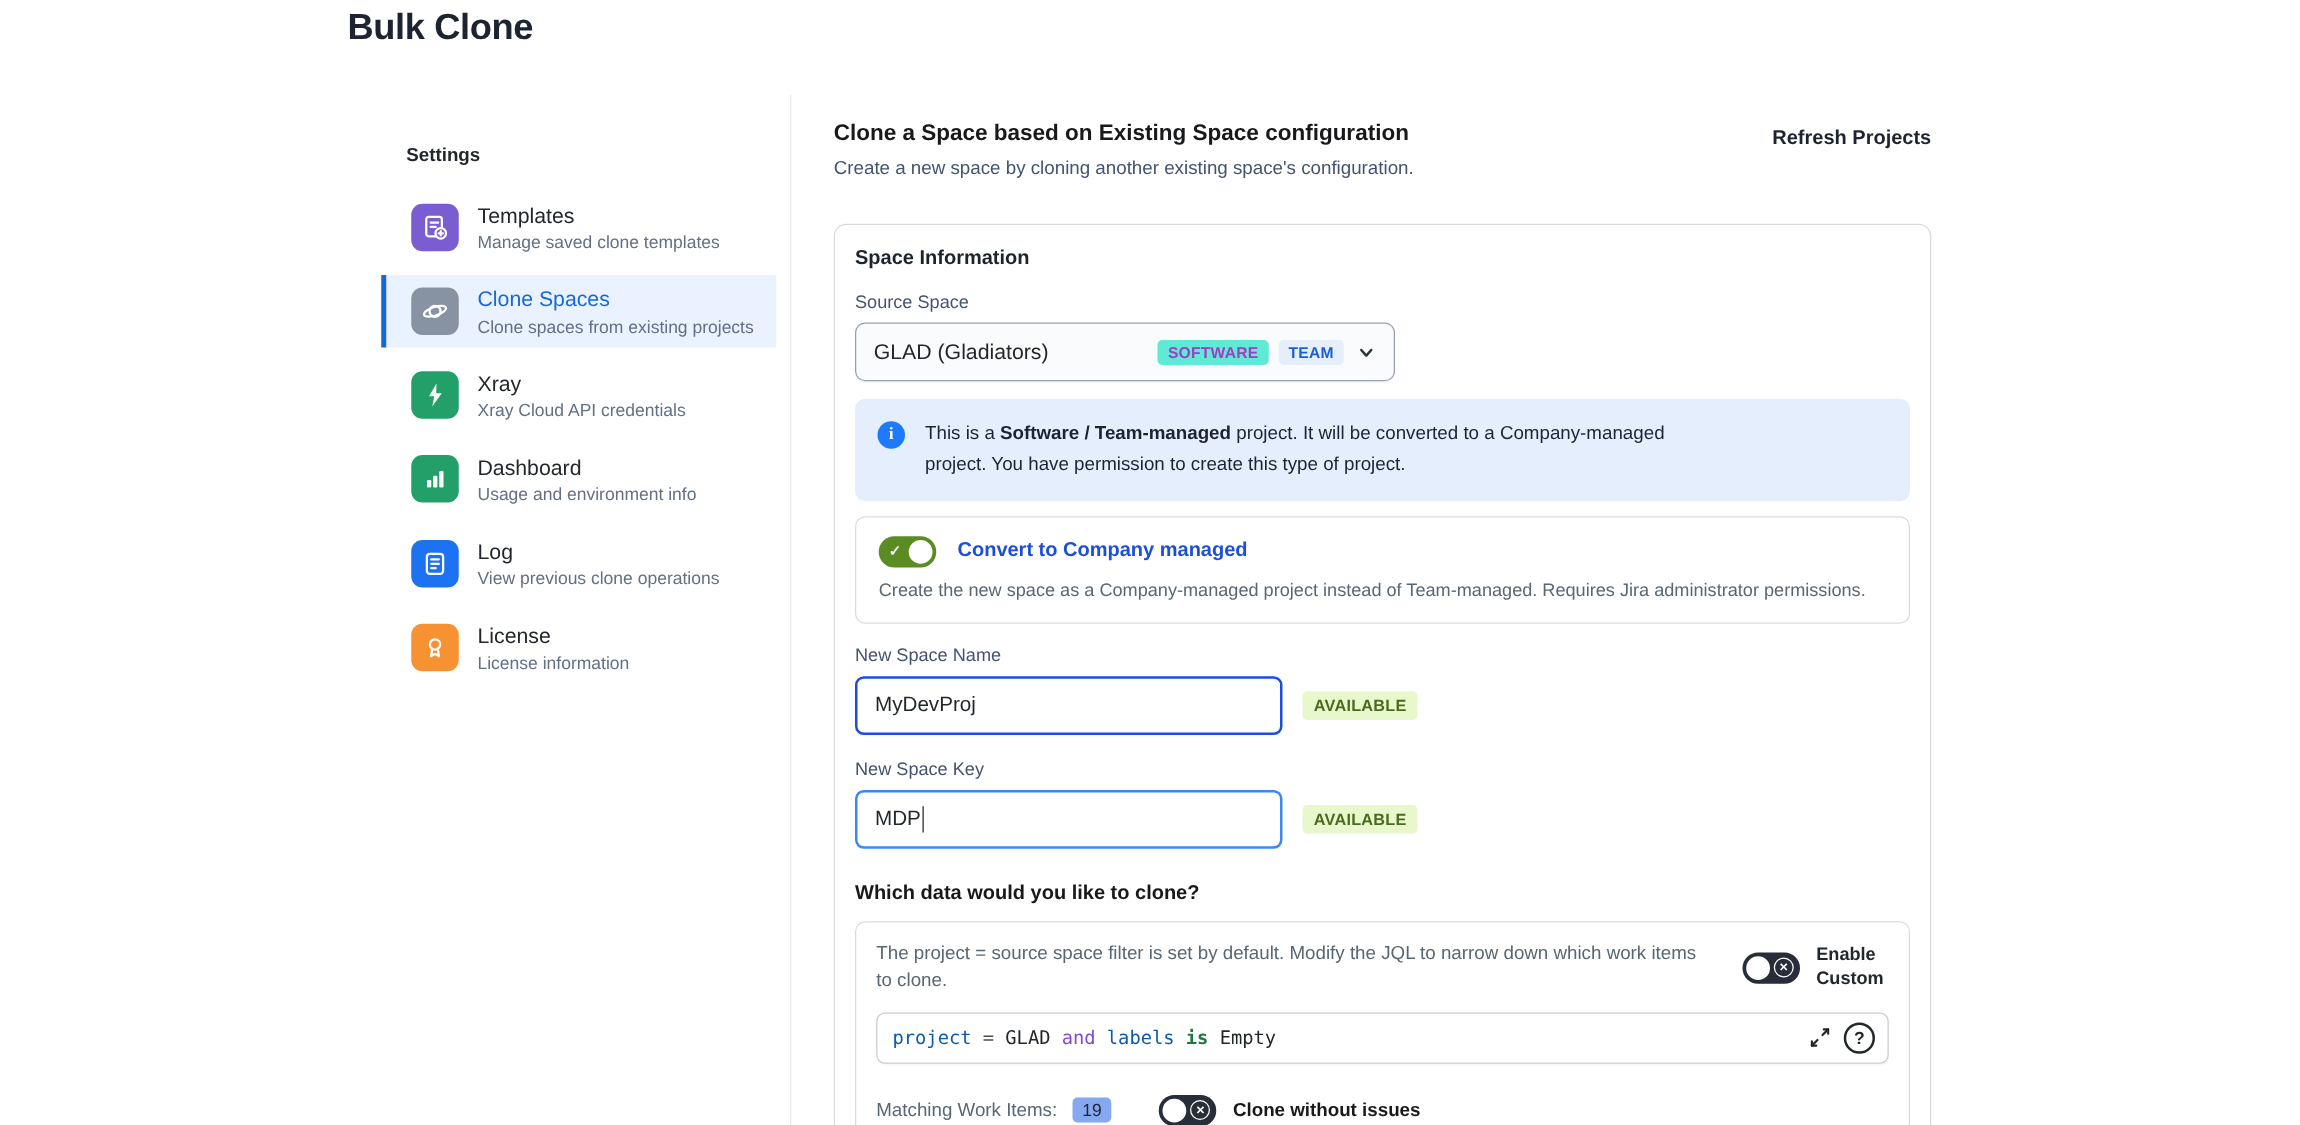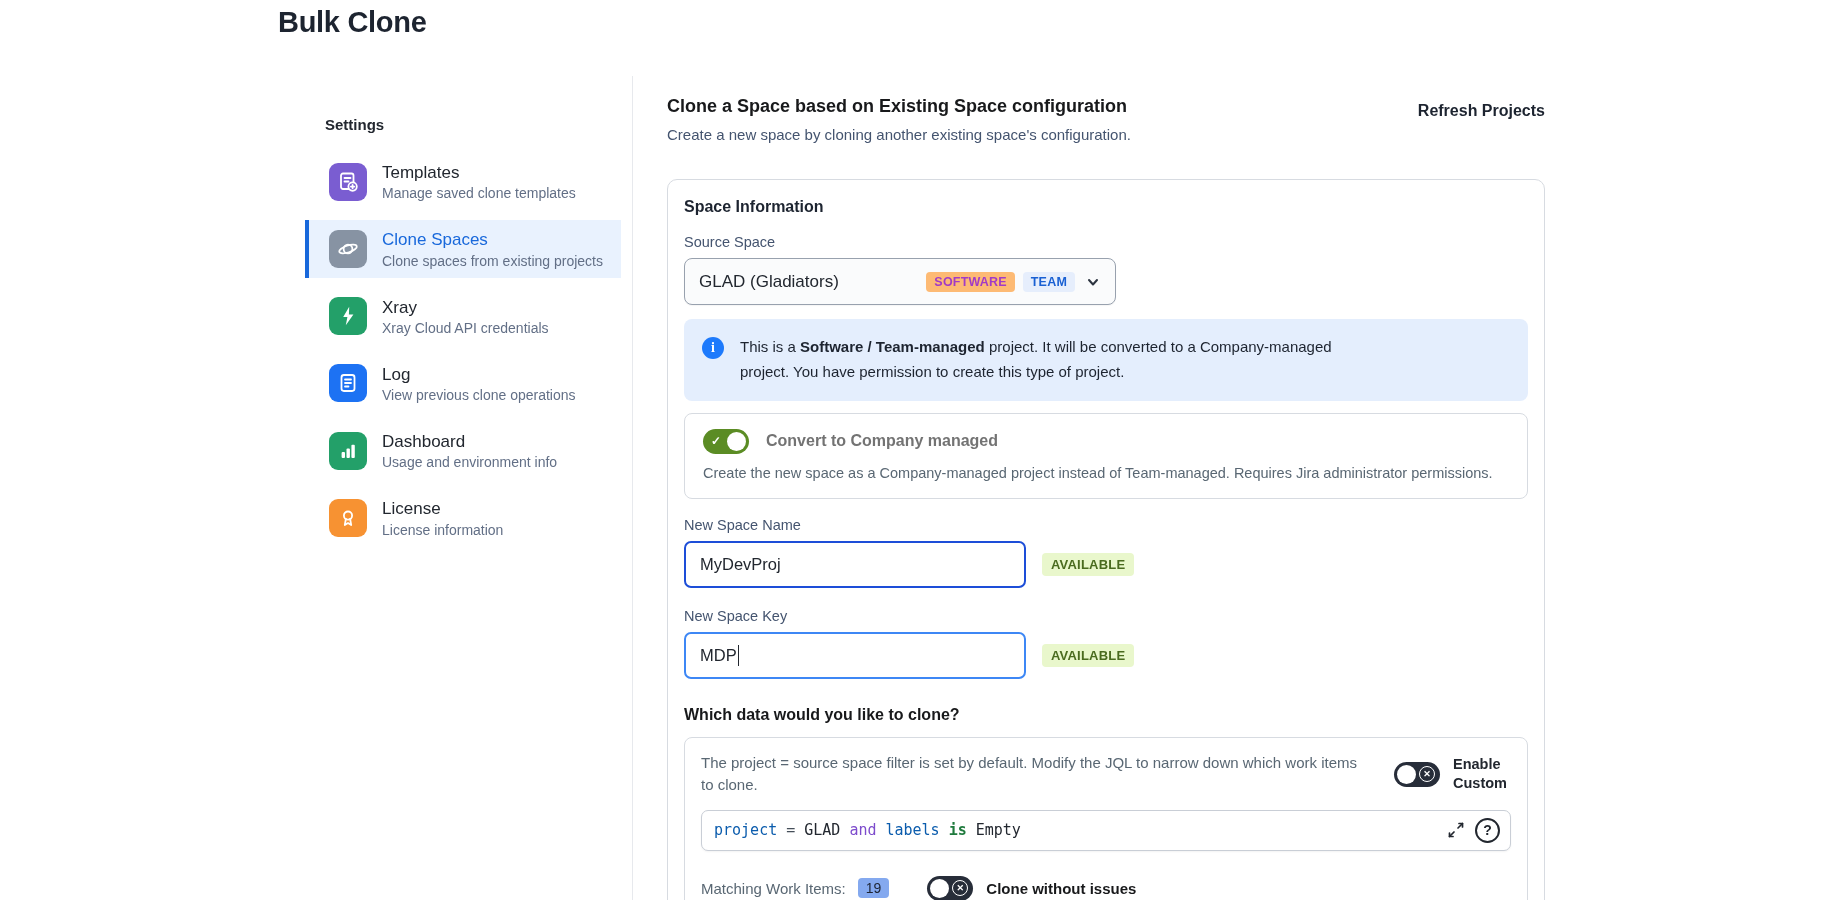--- a/index.html
+++ b/index.html
@@ -36,31 +36,31 @@
   .main-sub { margin-top:9px; font-size:15px; color:#44546f; }
   .refresh-btn { border:none; background:none; font-family:inherit; font-size:16px; font-weight:600; color:#1d2430; padding-top:6px; cursor:pointer; }
 
   .card { margin-top:36px; border:1px solid #d7dbe1; border-radius:10px; padding:18px 16px 26px; background:#fff; }
   .card-title { font-size:16px; font-weight:700; color:#1d2430; }
   .field-label { margin-top:18px; font-size:14.5px; color:#44546f; }
 
   .select { margin-top:8px; width:432px; height:47px; border:1px solid #98a1ae; border-radius:8px; background:#fafbfc; display:flex; align-items:center; padding:0 14px; cursor:pointer; box-shadow:0 1px 1px rgba(0,0,0,0.04); }
   .select-value { flex:1; font-size:17px; color:#22272f; }
   .badge { font-size:12.5px; font-weight:700; padding:3px 8px; border-radius:4px; letter-spacing:0.2px; }
-  .badge-software { color:#a23bc6; background:#fdba74; margin-right:8px; }
+  .badge-software { color:#a23bc6; background:#5eead4; margin-right:8px; }
   .badge-team { color:#1960d3; background:#e6eefc; margin-right:10px;text-align:center; }
 
   .infobox { margin-top:14px; background:#e4eefd; border-radius:8px; padding:16px 18px; display:flex; gap:16px; }
   .info-icon { width:22px; height:22px; border-radius:50%; background:#1d7afc; color:#fff; display:flex; align-items:center; justify-content:center; font-family:"Liberation Serif", serif; font-weight:700; font-size:14px; flex-shrink:0; margin-top:2px; }
   .info-text { font-size:15px; color:#1d2430; line-height:1.65; max-width:640px; }
   .info-text b { font-weight:700; }
 
   .convert-card { margin-top:12px; border:1px solid #d7dbe1; border-radius:8px; padding:15px 18px 17px; }
   .convert-row { display:flex; align-items:center; gap:17px; }
-  .convert-label { font-size:16px; font-weight:700; color:#737373; }
+  .convert-label { font-size:16px; font-weight:700; color:#1d4ed8; }
   .convert-desc { margin-top:11px; font-size:14.5px; color:#596773; }
 
   
   .toggle { width:46px; height:25px; border-radius:14px; display:flex; align-items:center; justify-content:space-between; padding:0 3px; flex-shrink:0; cursor:pointer; }
   .toggle-green { background:#5b8c24; }
   .t-check { color:#fff; font-size:12px; font-weight:700; margin-left:5px; }
   .t-knob { width:19px; height:19px; border-radius:50%; background:#fff; }
   .toggle-dark { background:#272d39; }
   .t-x { width:16px; height:16px; border-radius:50%; border:1.6px solid #fff; color:#fff; font-size:9px; font-weight:700; display:flex; align-items:center; justify-content:center; margin-right:2px; }
 
@@ -144,45 +144,45 @@
             <path d="M12.2 1.8 L6.2 12 H10.4 L8.8 20.2 L16.4 9.6 H11.9 Z" fill="#fff" stroke="none"></path>
           </svg>
         </span>
         <span class="sb-text">
           <span class="sb-label">Xray</span>
           <span class="sb-desc">Xray Cloud API credentials</span>
         </span>
       </div>
 
       <div class="sb-item">
+        <span class="sb-icon ic-green">
+          <svg width="22" height="22" viewBox="0 0 22 22">
+            <rect x="4.6" y="12" width="3.4" height="6" rx="1" fill="#fff" stroke="none"></rect>
+            <rect x="9.5" y="8.5" width="3.4" height="9.5" rx="1" fill="#fff" stroke="none"></rect>
+            <rect x="14.4" y="4.8" width="3.4" height="13.2" rx="1" fill="#fff" stroke="none"></rect>
+          </svg>
+        </span>
+        <span class="sb-text">
+          <span class="sb-label">Dashboard</span>
+          <span class="sb-desc">Usage and environment info</span>
+        </span>
+      </div>
+
+      <div class="sb-item">
         <span class="sb-icon ic-blue">
           <svg width="22" height="22" viewBox="0 0 22 22">
             <rect x="4.5" y="3" width="13" height="16" rx="2.4"></rect>
             <line x1="8" y1="7.5" x2="14" y2="7.5"></line>
             <line x1="8" y1="11" x2="14" y2="11"></line>
             <line x1="8" y1="14.5" x2="11.5" y2="14.5"></line>
           </svg>
         </span>
         <span class="sb-text">
           <span class="sb-label">Log</span>
           <span class="sb-desc">View previous clone operations</span>
-        </span>
-      </div>
-
-      <div class="sb-item">
-        <span class="sb-icon ic-green">
-          <svg width="22" height="22" viewBox="0 0 22 22">
-            <rect x="4.6" y="12" width="3.4" height="6" rx="1" fill="#fff" stroke="none"></rect>
-            <rect x="9.5" y="8.5" width="3.4" height="9.5" rx="1" fill="#fff" stroke="none"></rect>
-            <rect x="14.4" y="4.8" width="3.4" height="13.2" rx="1" fill="#fff" stroke="none"></rect>
-          </svg>
-        </span>
-        <span class="sb-text">
-          <span class="sb-label">Dashboard</span>
-          <span class="sb-desc">Usage and environment info</span>
         </span>
       </div>
 
       <div class="sb-item">
         <span class="sb-icon ic-orange">
           <svg width="22" height="22" viewBox="0 0 22 22">
             <circle cx="11" cy="8.6" r="4.1"></circle>
             <path d="M8.9 11.8 L7.8 18 L11 16.1 L14.2 18 L13.1 11.8"></path>
           </svg>
         </span>

